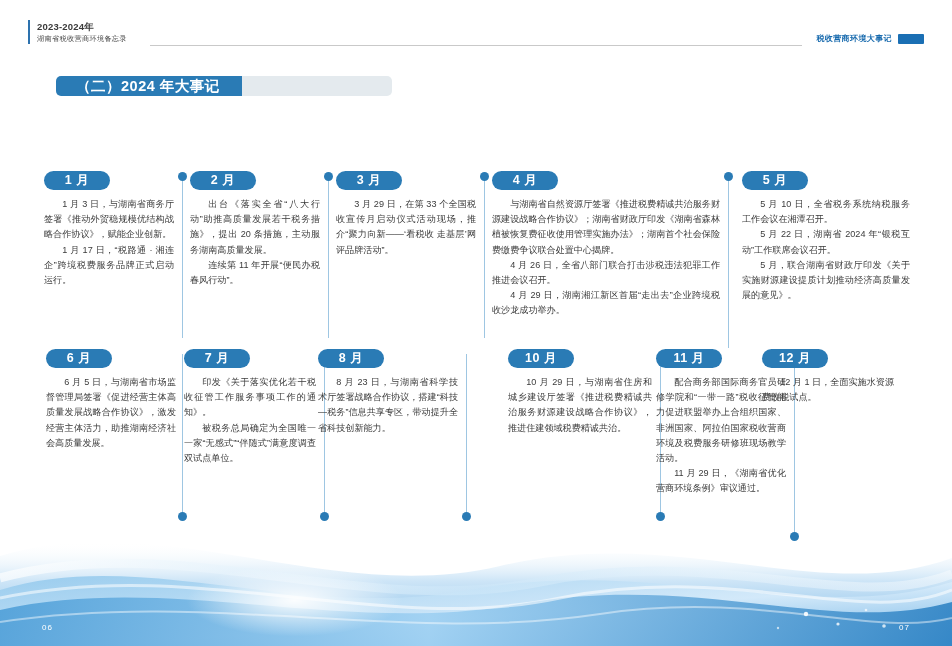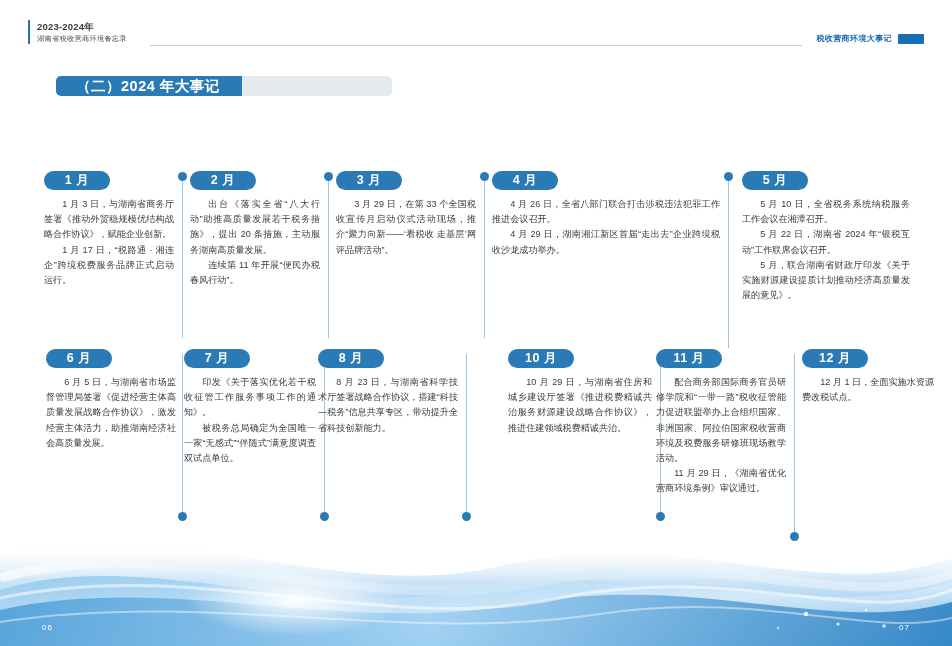--- a/index.html
+++ b/index.html
@@ -157,20 +157,21 @@
           <p>连续第 11 年开展“便民办税春风行动”。</p>
         </div></div>
       <div class="conn" style="left: 328px; top: 6px; height: 162px;"></div>
       <div class="dot" style="left: 324px; top: 2px;"></div>
       <div class="cell" style="left: 336px; width: 140px;"><div class="badge">3 月</div><div class="body">
           <p>3 月 29 日，在第 33 个全国税收宣传月启动仪式活动现场，推介“聚力向新——‘看税收 走基层’网评品牌活动”。</p>
         </div></div>
       <div class="conn" style="left: 484px; top: 6px; height: 162px;"></div>
       <div class="dot" style="left: 480px; top: 2px;"></div>
       <div class="cell" style="left: 492px; width: 228px;"><div class="badge">4 月</div><div class="body">
+          <p>与湖南省自然资源厅签署《推进税费精诚共治服务财源建设战略合作协议》；湖南省财政厅印发《湖南省森林植被恢复费征收使用管理实施办法》；湖南首个社会保险费缴费争议联合处置中心揭牌。</p>
           <p>4 月 26 日，全省八部门联合打击涉税违法犯罪工作推进会议召开。</p>
           <p>4 月 29 日，湖南湘江新区首届“走出去”企业跨境税收沙龙成功举办。</p>
         </div></div>
       <div class="conn" style="left: 728px; top: 6px; height: 172px;"></div>
       <div class="dot" style="left: 724px; top: 2px;"></div>
       <div class="cell" style="left: 742px; width: 168px;"><div class="badge">5 月</div><div class="body">
           <p>5 月 10 日，全省税务系统纳税服务工作会议在湘潭召开。</p>
           <p>5 月 22 日，湖南省 2024 年“银税互动”工作联席会议召开。</p>
           <p>5 月，联合湖南省财政厅印发《关于实施财源建设提质计划推动经济高质量发展的意见》。</p>
         </div></div>
@@ -197,21 +198,21 @@
           <p>10 月 29 日，与湖南省住房和城乡建设厅签署《推进税费精诚共治服务财源建设战略合作协议》，推进住建领域税费精诚共治。</p>
         </div></div>
       <div class="conn" style="left: 660px; top: 6px; height: 162px;"></div>
       <div class="dot" style="left: 656px; top: 164px;"></div>
       <div class="cell" style="left: 656px; width: 130px;"><div class="badge">11 月</div><div class="body">
           <p>配合商务部国际商务官员研修学院和“一带一路”税收征管能力促进联盟举办上合组织国家、非洲国家、阿拉伯国家税收营商环境及税费服务研修班现场教学活动。</p>
           <p>11 月 29 日，《湖南省优化营商环境条例》审议通过。</p>
         </div></div>
       <div class="conn" style="left: 794px; top: 6px; height: 182px;"></div>
       <div class="dot" style="left: 790px; top: 184px;"></div>
-      <div class="cell" style="left: 802px; width: 132px;"><div class="badge">12 月</div><div class="body">
+      <div class="cell" style="left: 762px; width: 132px;"><div class="badge">12 月</div><div class="body">
           <p>12 月 1 日，全面实施水资源费改税试点。</p>
         </div></div>
     </div>
 
   <div class="wave">
     <svg viewBox="0 0 952 160" preserveAspectRatio="none" xmlns="http://www.w3.org/2000/svg">
       <defs>
         <linearGradient id="g1" x1="0" y1="0" x2="0" y2="1">
           <stop offset="0%" stop-color="#ffffff" stop-opacity="0"></stop>
           <stop offset="38%" stop-color="#bcdcf4" stop-opacity="0.75"></stop>

